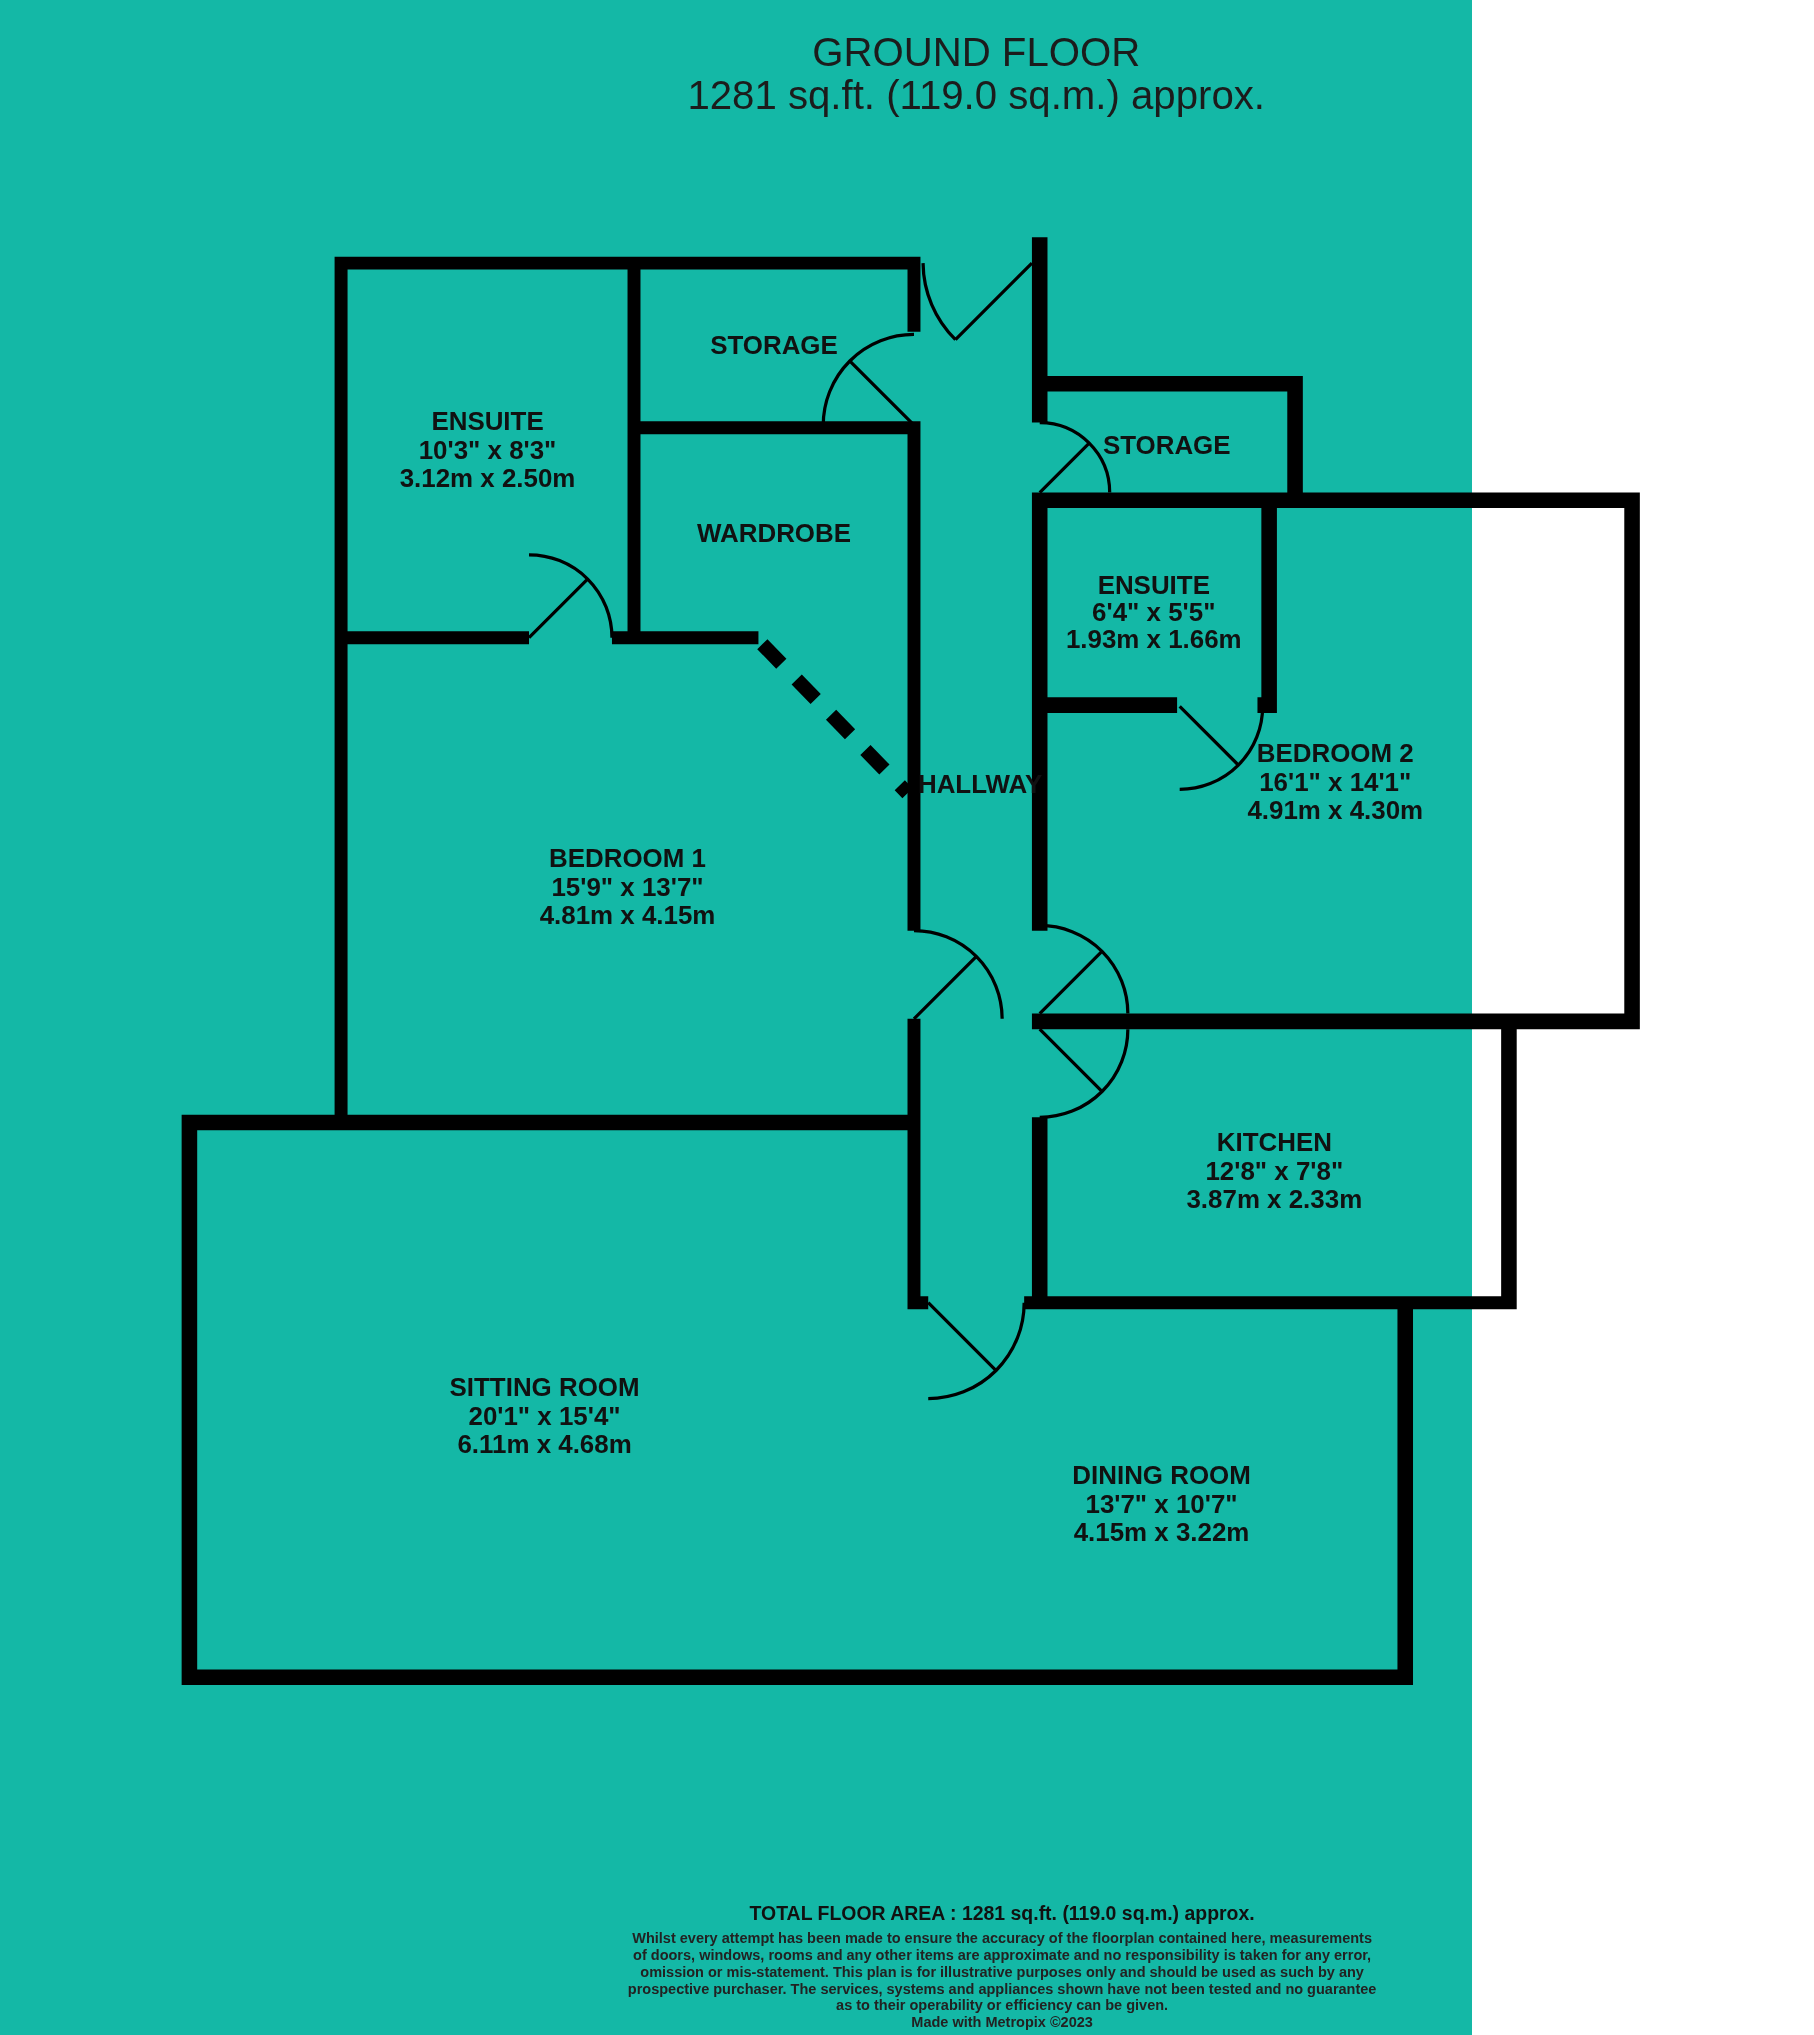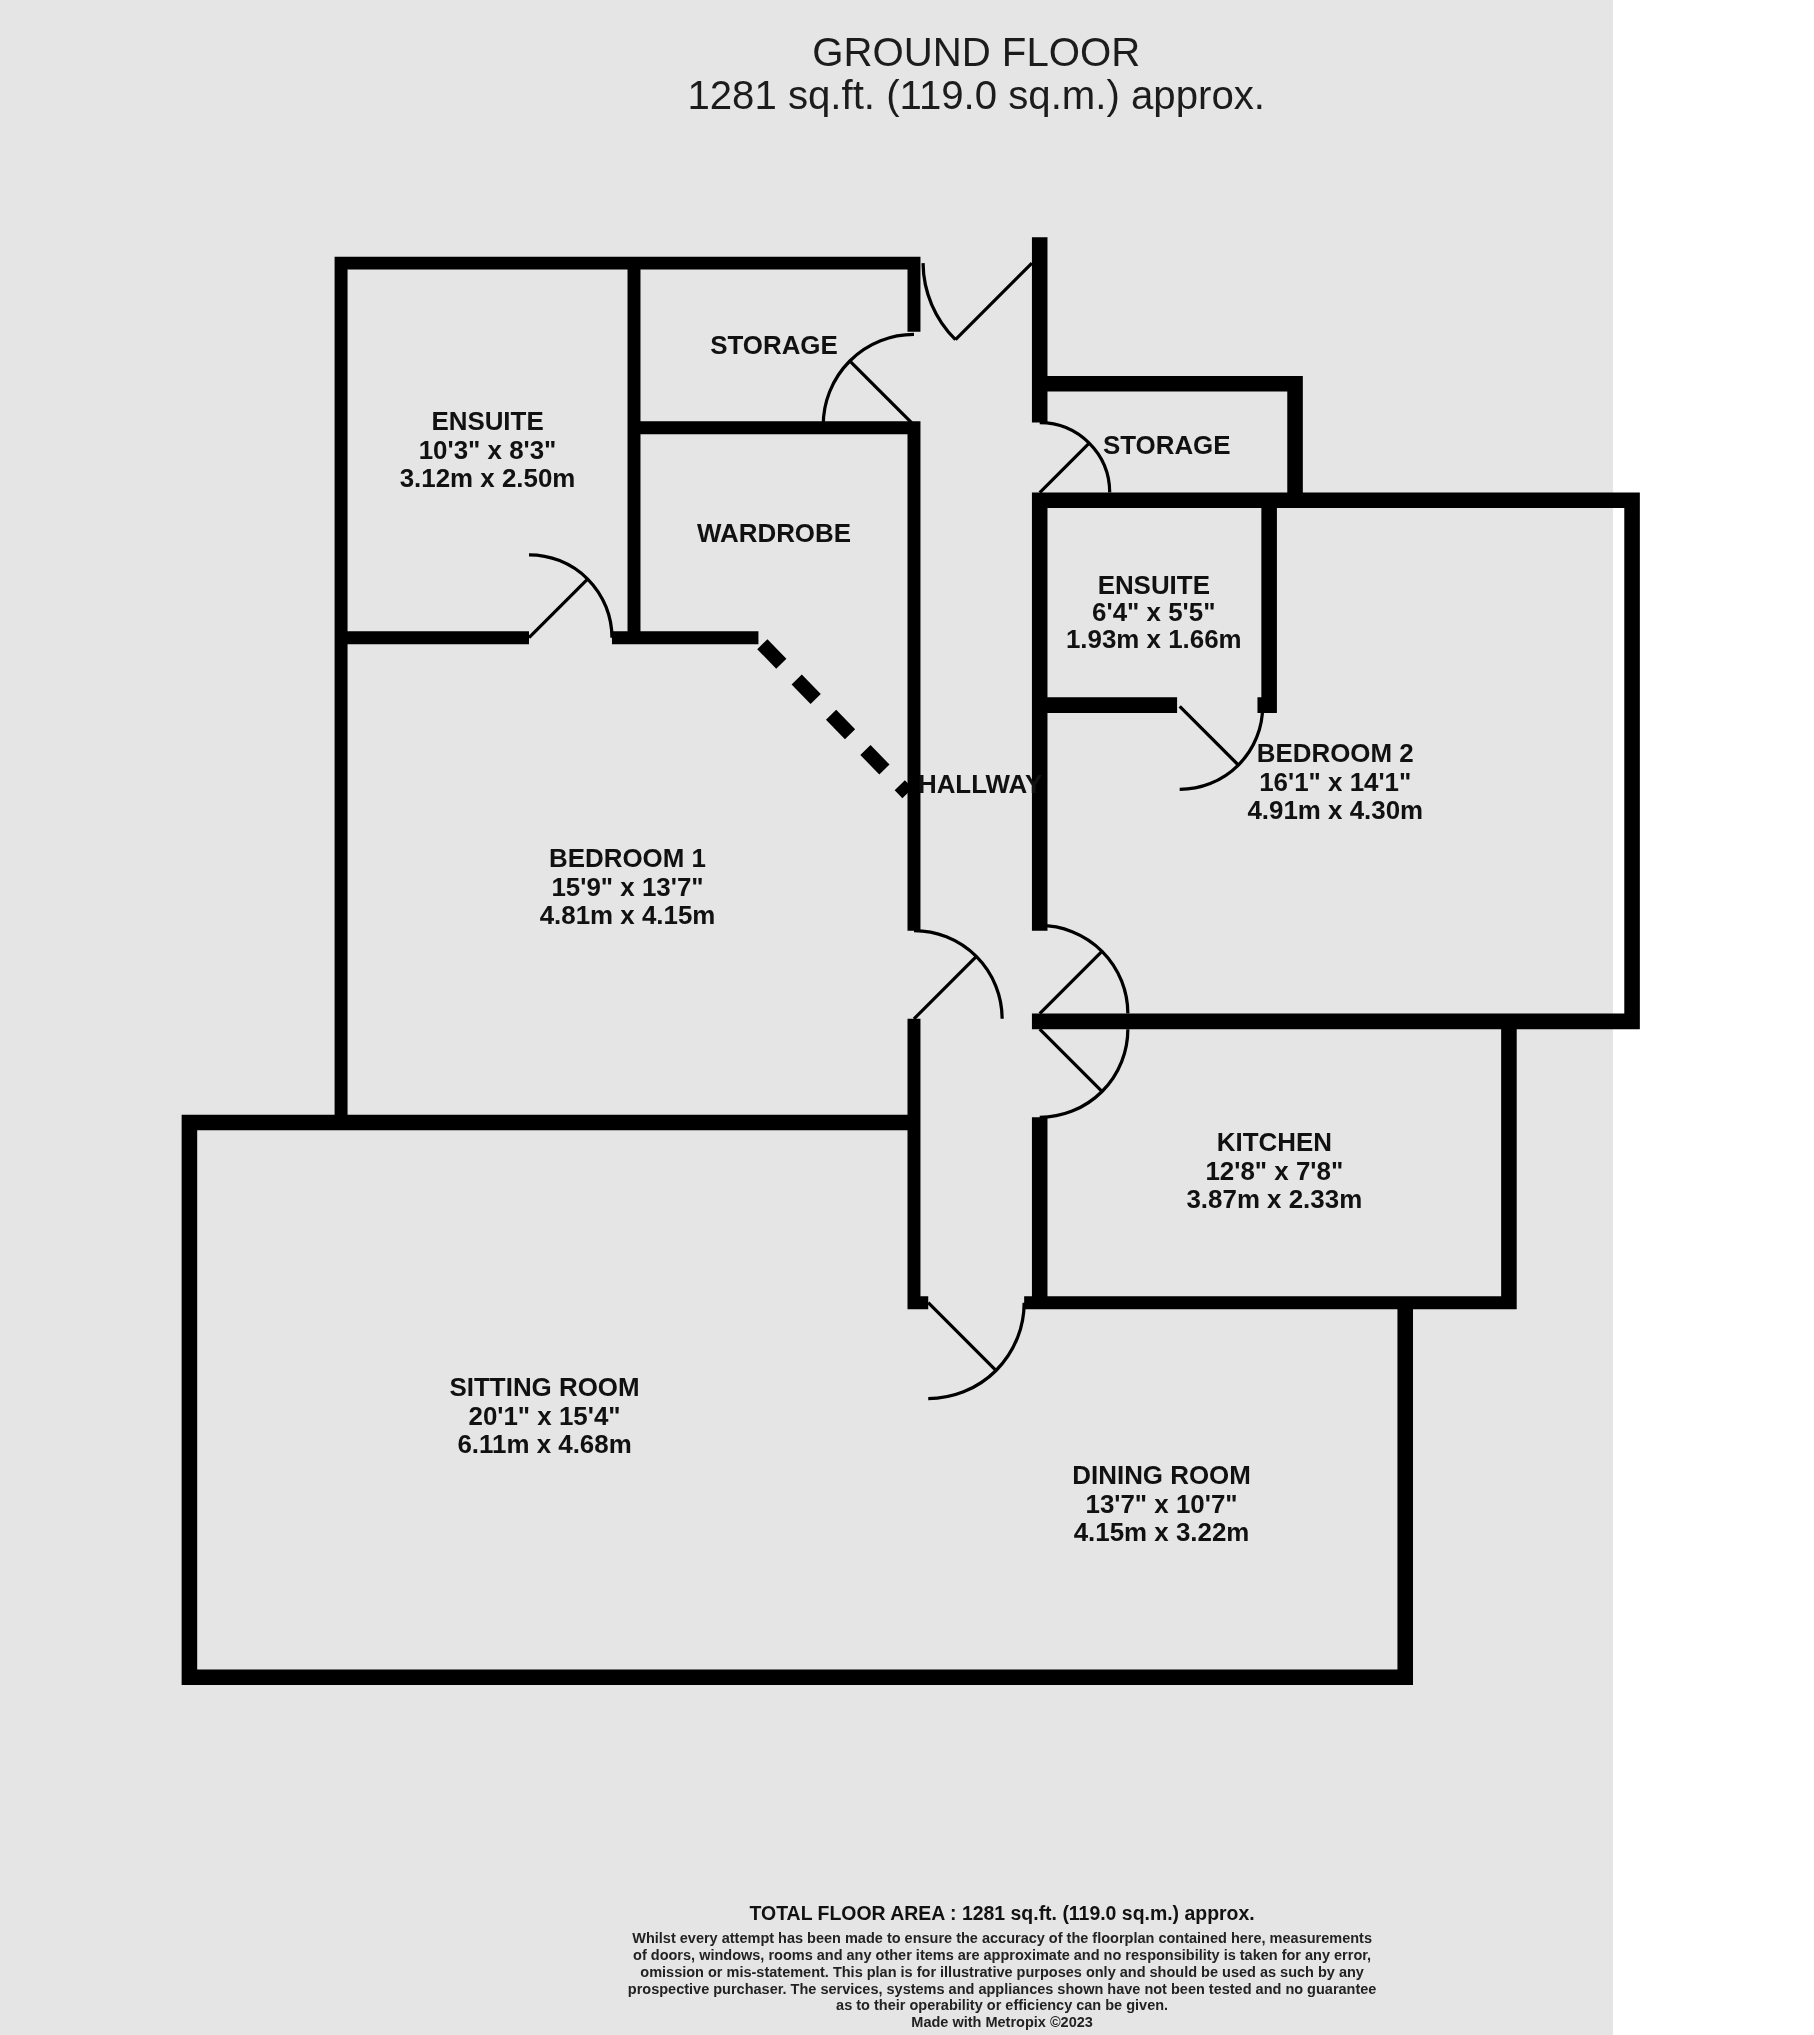--- a/index.html
+++ b/index.html
@@ -1,23 +1,23 @@
 <!DOCTYPE html>
 <html style="font-size:10px"><head>
 <meta charset="utf-8">
 <style>
   html, body {
     margin: 0;
     padding: 0;
     background: #ffffff;
   }
   .page {
-    width: 1613px;
+    width: 1472px;
     height: 2035px;
-    background: #e5e5e5;
+    background: #14b8a6;
     position: relative;
   }
   svg text {
     font-family: "Liberation Sans", sans-serif;
   }
   .title-line {
     font-size: 31px;
     fill: #1c1c1c;
     font-weight: 400;
     text-anchor: middle;

